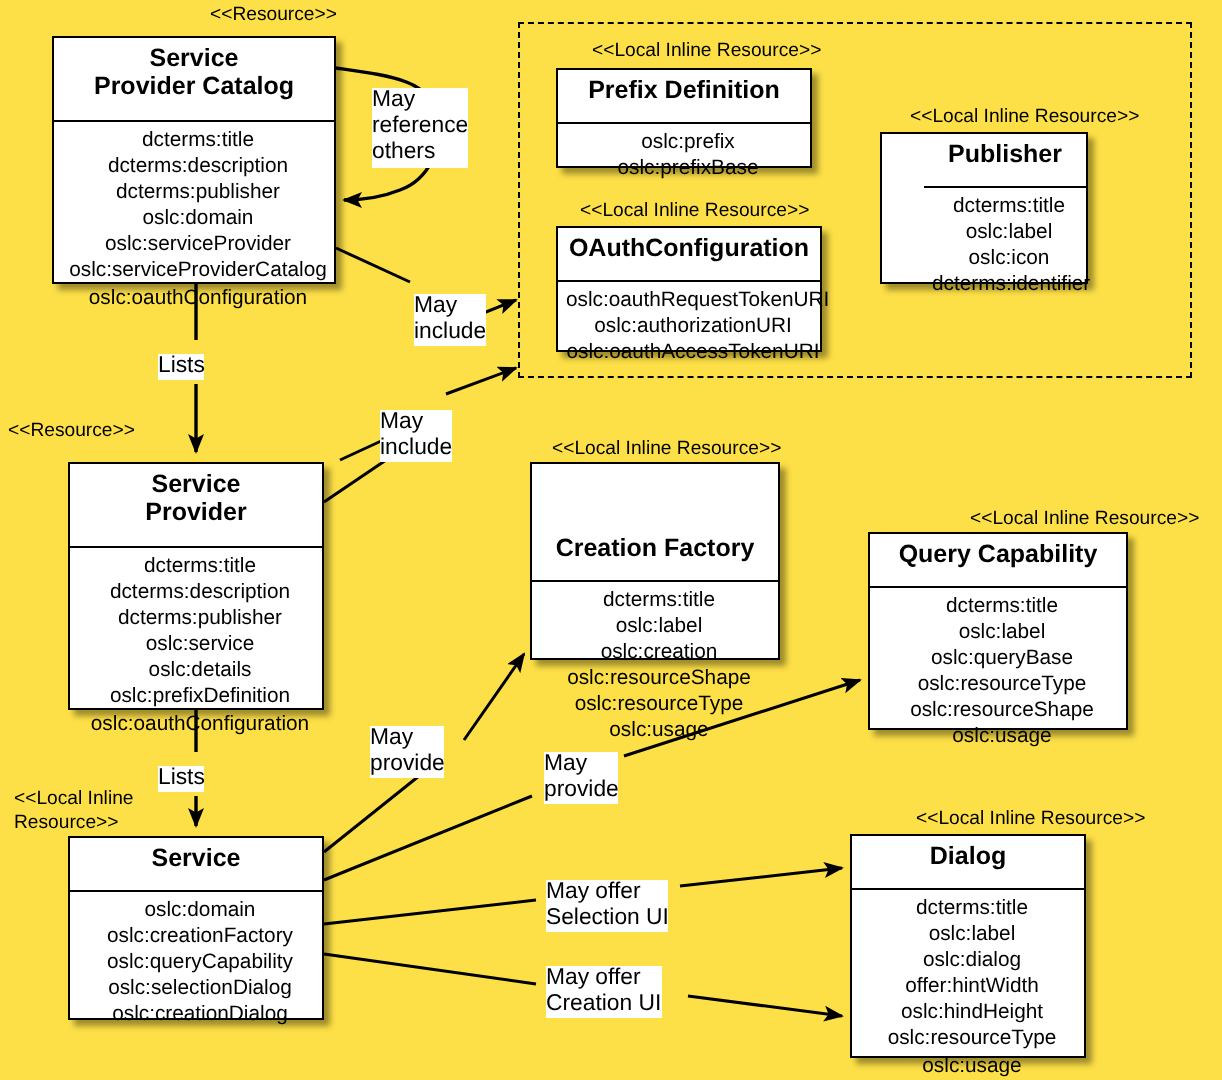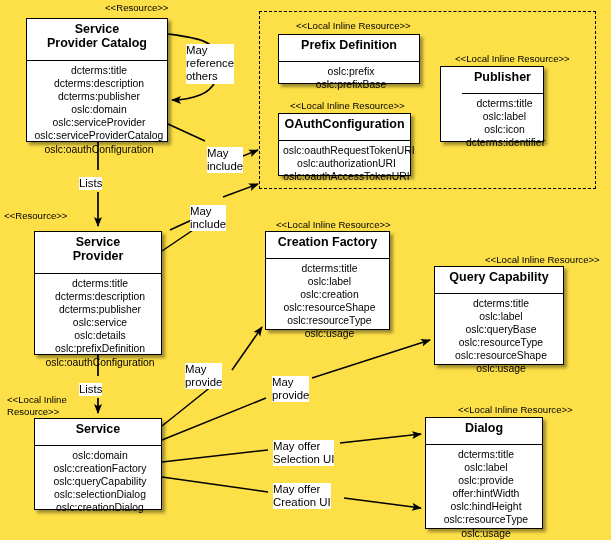--- a/index.html
+++ b/index.html
@@ -126,21 +126,21 @@
           <div class="uml-attr">dcterms:title</div>
           <div class="uml-attr">dcterms:description</div>
           <div class="uml-attr">dcterms:publisher</div>
           <div class="uml-attr">oslc:domain</div>
           <div class="uml-attr">oslc:serviceProvider</div>
           <div class="uml-attr">oslc:serviceProviderCatalog</div>
           <div class="uml-attr">oslc:oauthConfiguration</div>
         </div>
       </div>
       <div class="stereotype" style="left: 296px; top: 20px;">&lt;&lt;Local Inline Resource&gt;&gt;</div>
-      <div class="uml-class" style="left: 278px; top: 34px; width: 142px; height: 50px; border-color: rgb(0, 0, 0);">
+      <div class="uml-class" style="left: 278px; top: 34px; width: 128px; height: 50px; border-color: rgb(0, 0, 0);">
         <div class="uml-title" style="height: 19px; border-bottom-color: rgb(0, 0, 0);">Prefix Definition</div>
         <div class="uml-attrs">
           <div class="uml-attr">oslc:prefix</div>
           <div class="uml-attr">oslc:prefixBase</div>
         </div>
       </div>
       <div class="stereotype" style="left: 455px; top: 53px;">&lt;&lt;Local Inline Resource&gt;&gt;</div>
       <div class="uml-class" style="left: 440px; top: 66px; width: 104px; height: 76px; border-color: rgb(0, 0, 0); padding-left: 21px;">
         <div class="uml-title" style="height: 19px; border-bottom-color: rgb(0, 0, 0);">Publisher</div>
         <div class="uml-attrs">
@@ -168,21 +168,21 @@
           <div class="uml-attr">dcterms:description</div>
           <div class="uml-attr">dcterms:publisher</div>
           <div class="uml-attr">oslc:service</div>
           <div class="uml-attr">oslc:details</div>
           <div class="uml-attr">oslc:prefixDefinition</div>
           <div class="uml-attr">oslc:oauthConfiguration</div>
         </div>
       </div>
       <div class="stereotype" style="left: 276px; top: 219px;">&lt;&lt;Local Inline Resource&gt;&gt;</div>
       <div class="uml-class" style="left: 265px; top: 231px; width: 125px; height: 99px; border-color: rgb(0, 0, 0);">
-        <div class="uml-title" style="height: 19px; border-bottom-color: rgb(0, 0, 0);">Creation Factory</div>
+        <div class="uml-title" style="height: 19px; border-bottom-color: rgb(0, 0, 0); margin-top: 32px;">Creation Factory</div>
         <div class="uml-attrs">
           <div class="uml-attr">dcterms:title</div>
           <div class="uml-attr">oslc:label</div>
           <div class="uml-attr">oslc:creation</div>
           <div class="uml-attr">oslc:resourceShape</div>
           <div class="uml-attr">oslc:resourceType</div>
           <div class="uml-attr">oslc:usage</div>
         </div>
       </div>
       <div class="stereotype" style="left: 485px; top: 254px;">&lt;&lt;Local Inline Resource&gt;&gt;</div>
@@ -208,21 +208,21 @@
           <div class="uml-attr">oslc:selectionDialog</div>
           <div class="uml-attr">oslc:creationDialog</div>
         </div>
       </div>
       <div class="stereotype" style="left: 458px; top: 404px;">&lt;&lt;Local Inline Resource&gt;&gt;</div>
       <div class="uml-class" style="left: 425px; top: 417px; width: 118px; height: 112px; border-color: rgb(0, 0, 0);">
         <div class="uml-title" style="height: 19px; border-bottom-color: rgb(0, 0, 0);">Dialog</div>
         <div class="uml-attrs">
           <div class="uml-attr">dcterms:title</div>
           <div class="uml-attr">oslc:label</div>
-          <div class="uml-attr">oslc:provide</div>
+          <div class="uml-attr">oslc:dialog</div>
           <div class="uml-attr">offer:hintWidth</div>
           <div class="uml-attr">oslc:hindHeight</div>
           <div class="uml-attr">oslc:resourceType</div>
           <div class="uml-attr">oslc:usage</div>
         </div>
       </div>
     </div>
   <div id="labels">
       <div class="edge-label" style="left: 186px; top: 44px;">May
 reference

